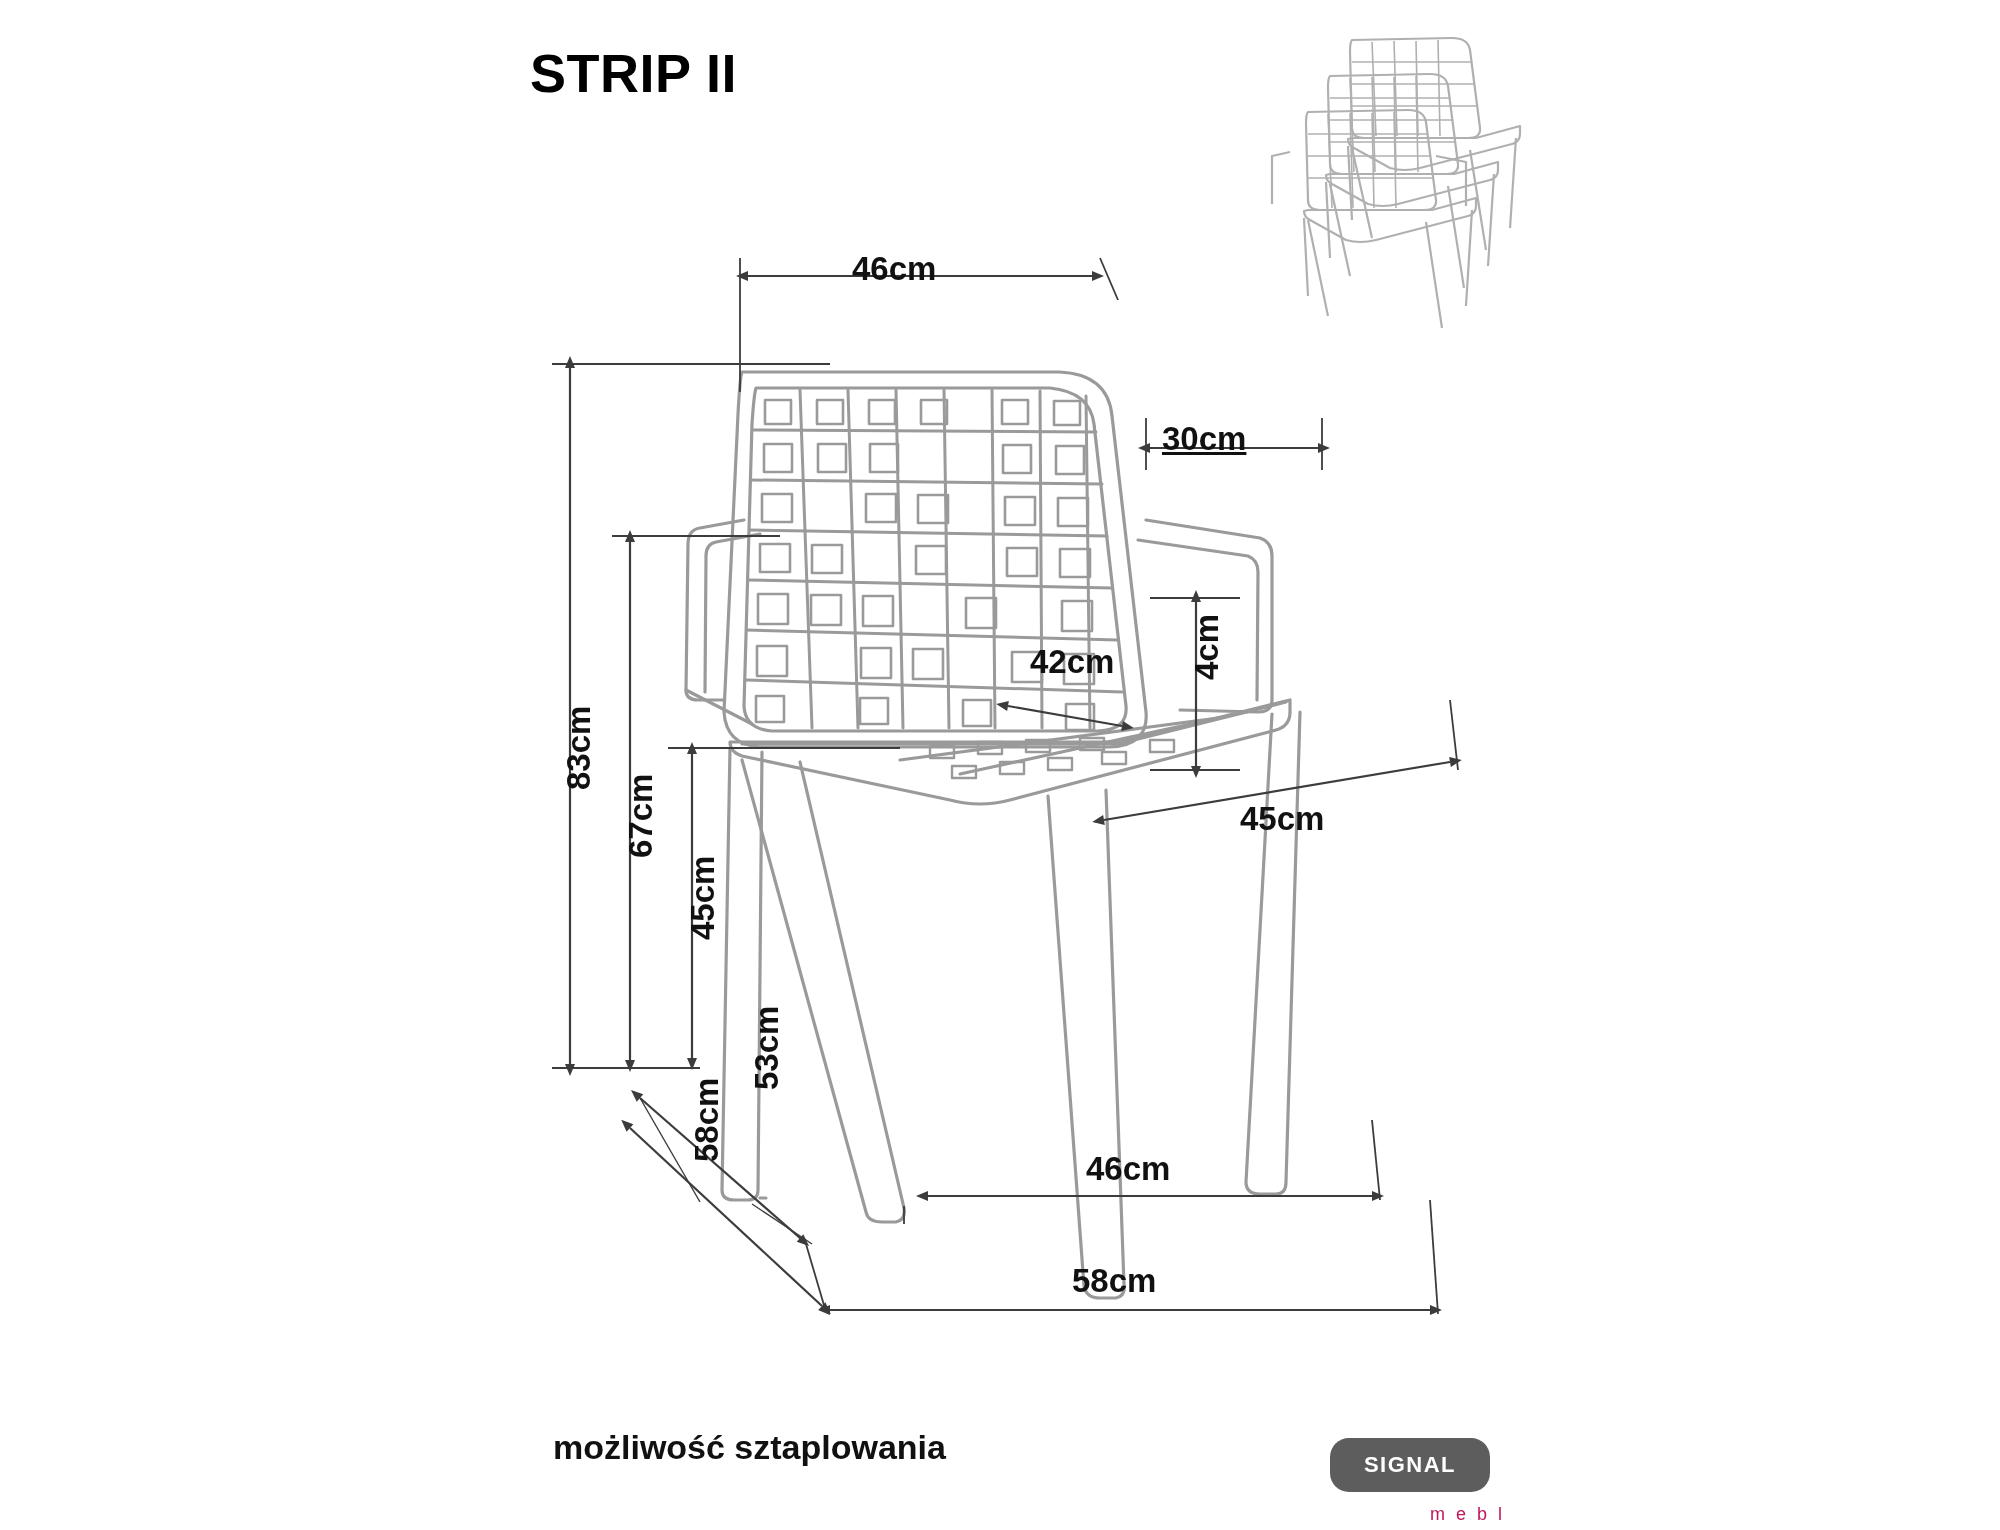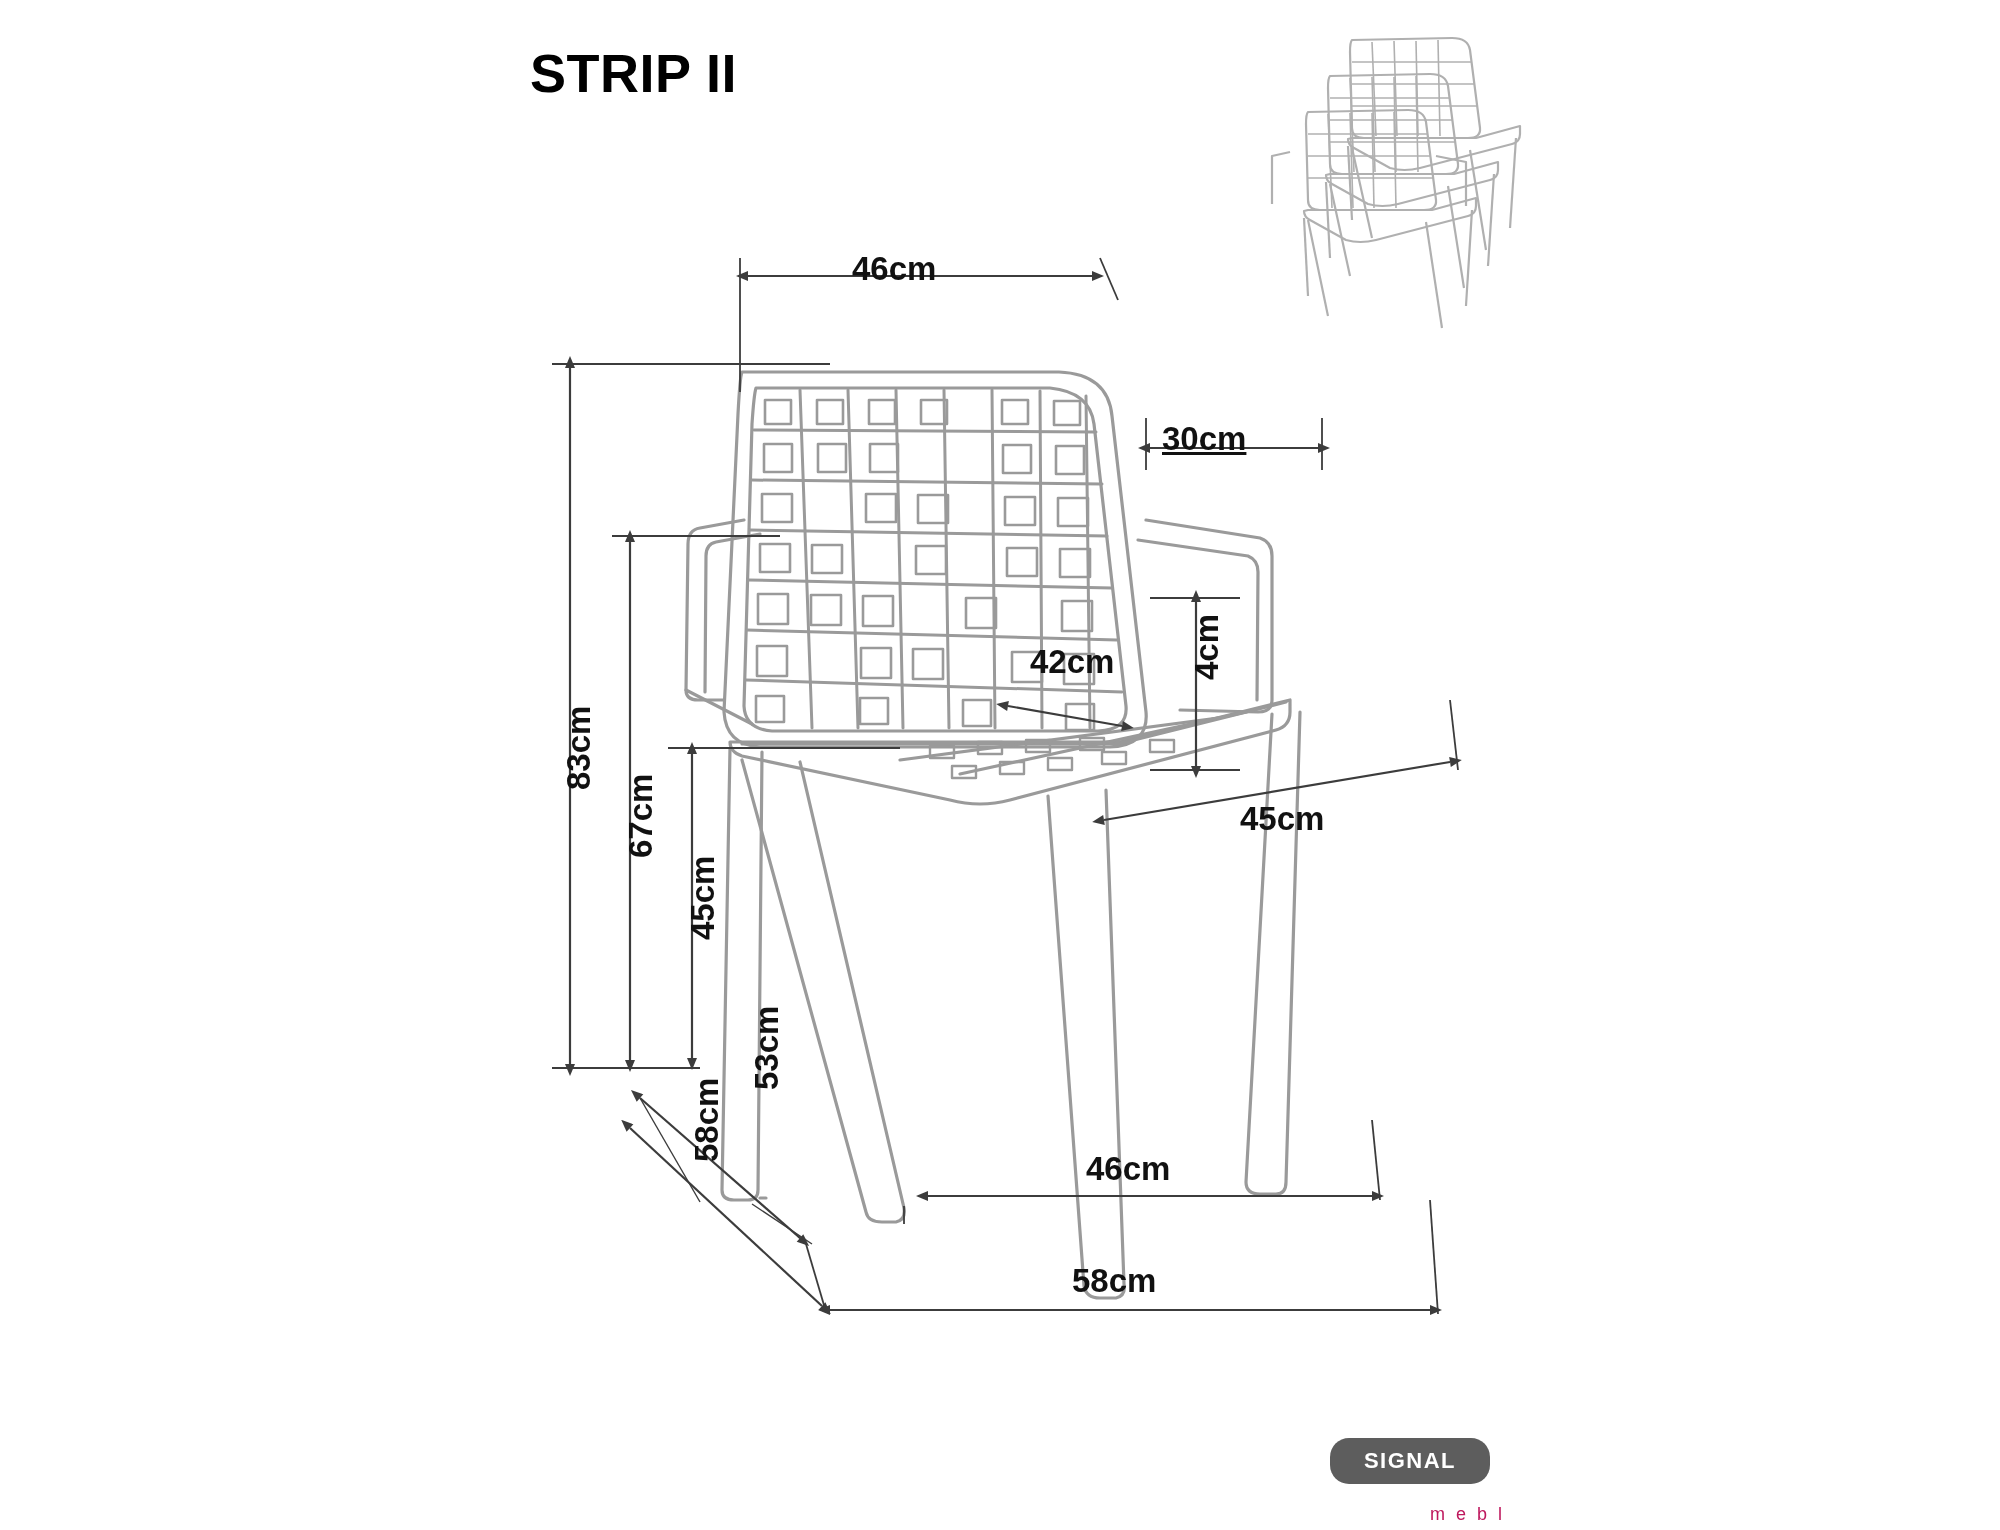--- a/index.html
+++ b/index.html
@@ -48,21 +48,21 @@
     left: 1330px;
     top: 1438px;
     width: 190px;
     height: 54px;
   }
   .brand-pill {
     position: absolute;
     left: 0;
     top: 0;
     width: 160px;
-    height: 46px;
+    height: 54px;
     border-radius: 19px;
     background: #5d5d5d;
     display: flex;
     align-items: center;
     justify-content: center;
   }
   .brand-pill span {
     color: #ffffff;
     font-size: 22px;
     font-weight: 700;
@@ -338,20 +338,21 @@
   <div class="dim-label vert" style="left:684px; top:940px;">45cm</div>
 
   <div class="dim-label vert" style="left:748px; top:1090px;">53cm</div>
 
   <div class="dim-label vert" style="left:688px; top:1162px;">58cm</div>
 
   <div class="dim-label" style="left:1086px; top:1150px;">46cm</div>
 
   <div class="dim-label" style="left:1072px; top:1262px;">58cm</div>
 
+  <div class="caption">możliwość sztaplowania</div>
 
   <div class="brand">
     <div class="brand-pill">
       <span>SIGNAL</span>
     </div>
     <div class="brand-sub">m e b l e</div>
   </div>
 
 </div>
 

